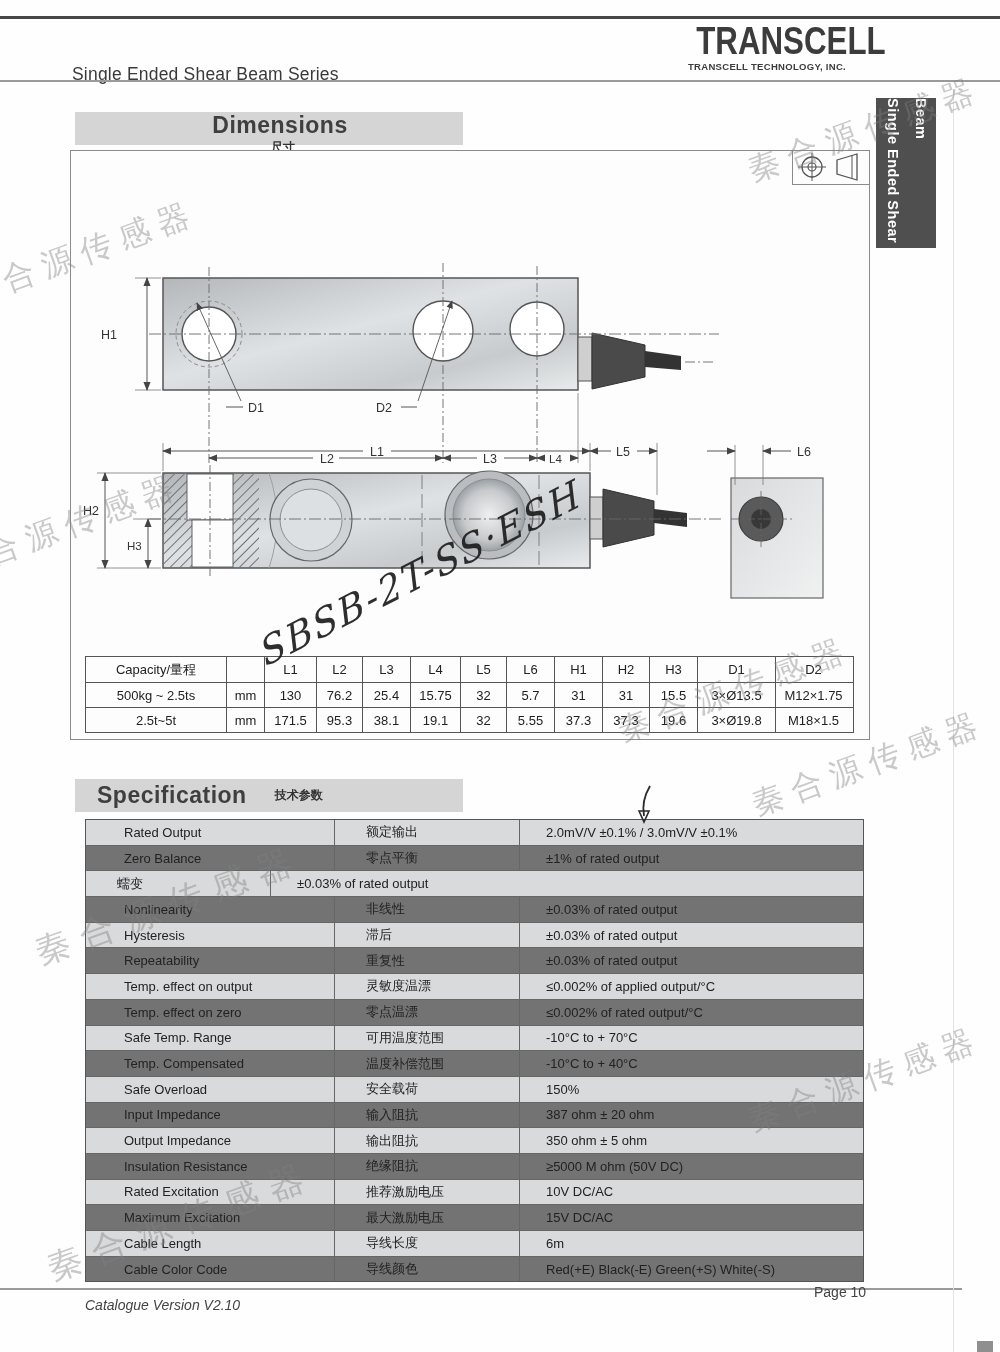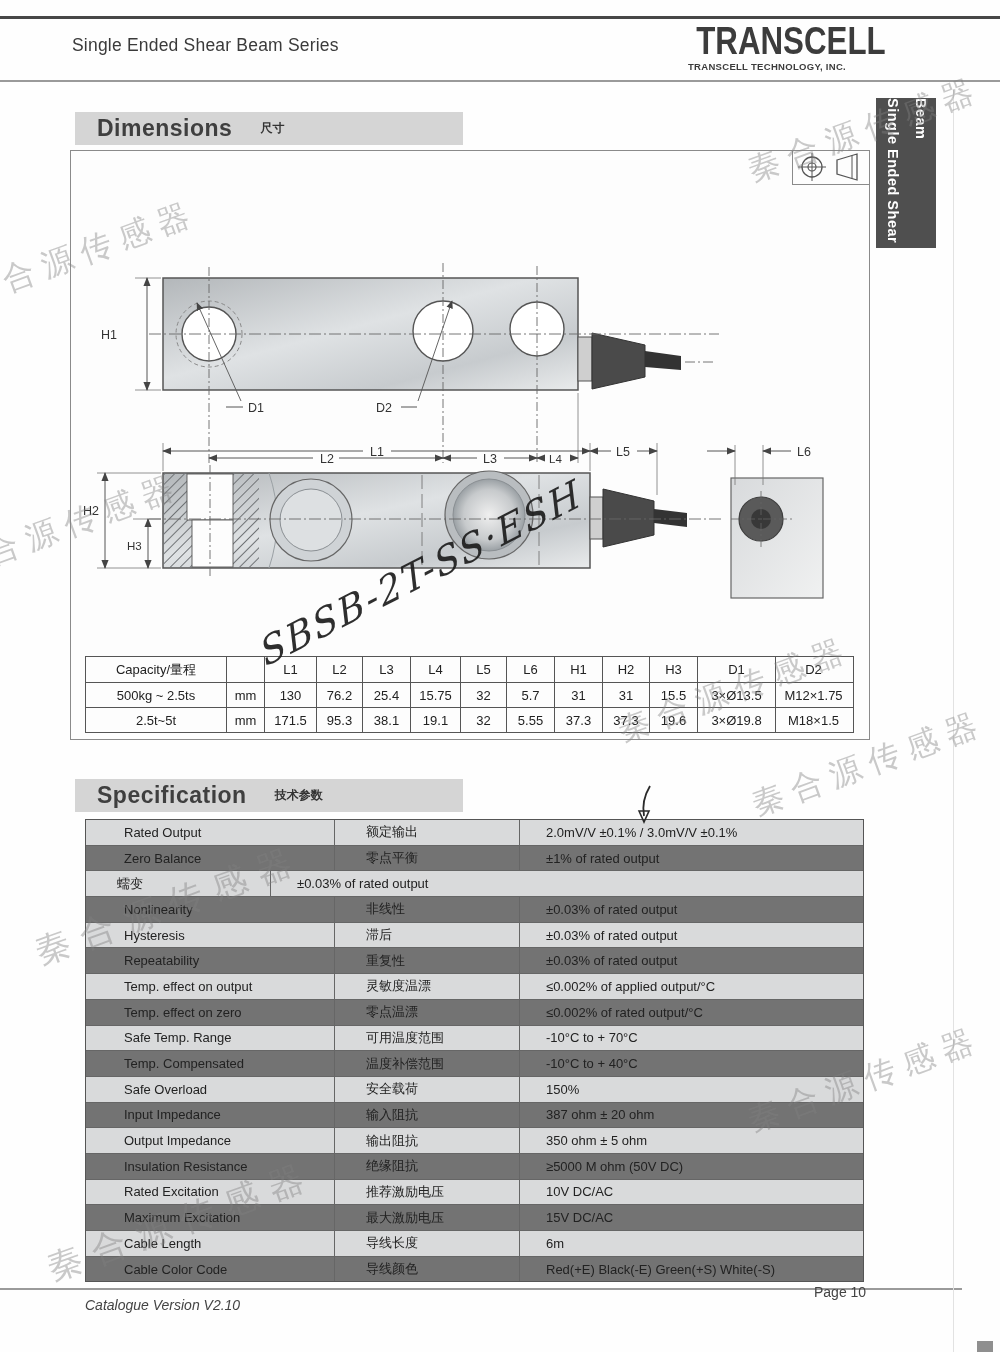--- a/index.html
+++ b/index.html
@@ -2,21 +2,21 @@
 <html><head>
 <meta charset="utf-8">
 <style>
   html,body{margin:0;padding:0;background:#ffffff;}
   .page{position:relative;width:1000px;height:1352px;background:#fefefe;overflow:hidden;
         font-family:"Liberation Sans",sans-serif;color:#333;}
   .abs{position:absolute;}
 
   
   .top-edge{left:0;top:16px;width:1000px;height:3px;background:#474747;}
-  .series-title{left:72px;top:35px;font-size:17.5px;color:#3a3a3a;letter-spacing:.2px;}
+  .series-title{left:72px;top:64px;font-size:17.5px;color:#3a3a3a;letter-spacing:.2px;}
   .header-rule{left:0;top:80px;width:1000px;height:2px;background:#9a9a9a;}
   .logo{left:688px;top:24px;width:205px;text-align:left;}
   .logo-main{font-size:34px;font-weight:800;color:#3c3c3c;letter-spacing:0px;
              transform:scale(.92,1.12);transform-origin:center;line-height:1;}
   .logo-sub{font-size:9.5px;font-weight:700;color:#3c3c3c;letter-spacing:.3px;margin-top:3px;}
 
   
   .side-tab{left:876px;top:98px;width:60px;height:150px;background:#4f4f4f;
             display:flex;align-items:center;justify-content:center;}
   .side-tab-inner{writing-mode:vertical-lr;color:#fff;font-weight:700;font-size:14.5px;
@@ -92,21 +92,21 @@
 
   <div class="wm" style="left:742px;top:108px;">秦合源传感器</div>
   <div class="wm" style="left:-42px;top:232px;">秦合源传感器</div>
   <div class="wm" style="left:-58px;top:505px;">秦合源传感器</div>
   <div class="wm" style="left:612px;top:668px;">秦合源传感器</div>
   <div class="wm" style="left:746px;top:742px;">秦合源传感器</div>
   <div class="wm big" style="left:28px;top:882px;">秦合源传感器</div>
   <div class="wm" style="left:742px;top:1058px;">秦合源传感器</div>
   <div class="wm big" style="left:40px;top:1198px;">秦合源传感器</div>
 
-  <div class="abs sec-bar" style="top:112px;">
+  <div class="abs sec-bar" style="top:112px;flex-direction:column;">
     <span class="en">Dimensions</span>
     <span class="zh">尺寸</span>
   </div>
 
   <div class="abs draw-box"></div>
 
   <div class="abs proj-box">
     <svg width="76" height="33">
       <circle cx="19" cy="16" r="10" fill="none" stroke="#555" stroke-width="1.3"></circle>
       <circle cx="19" cy="16" r="4" fill="none" stroke="#555" stroke-width="1.2"></circle>

